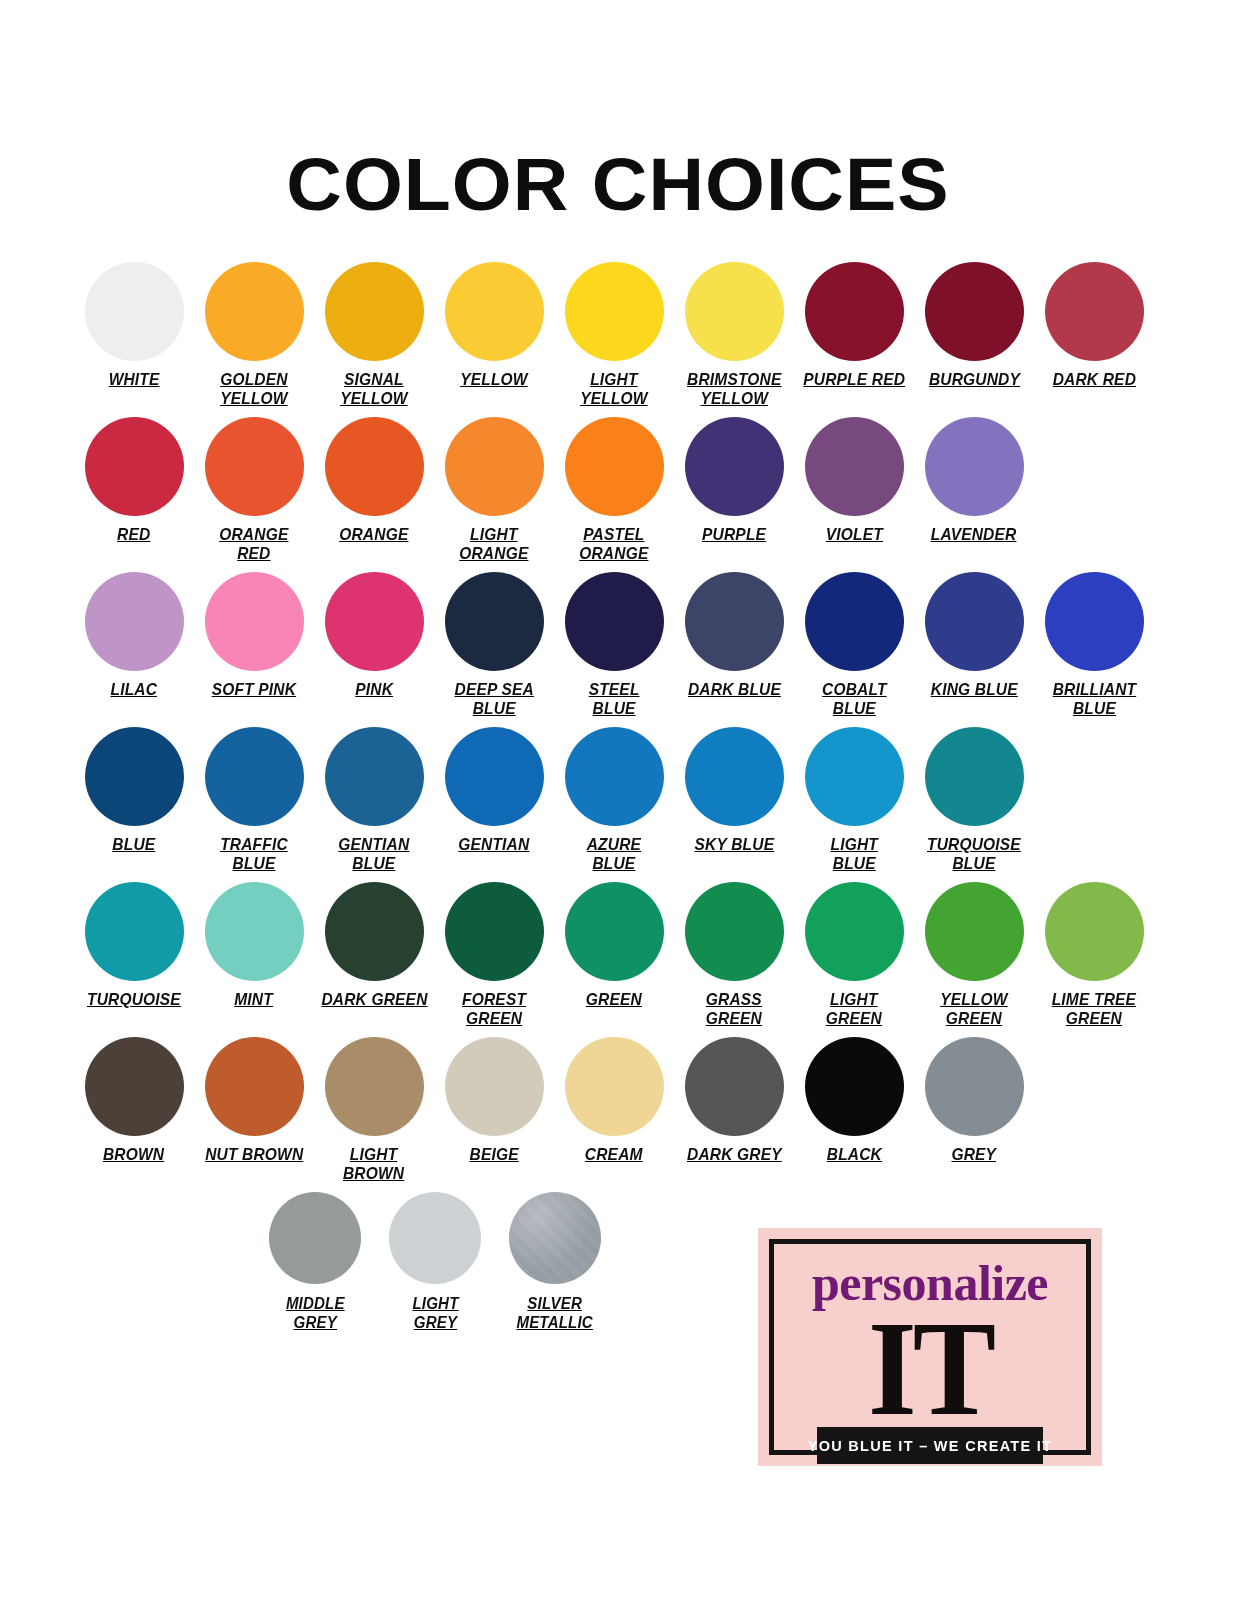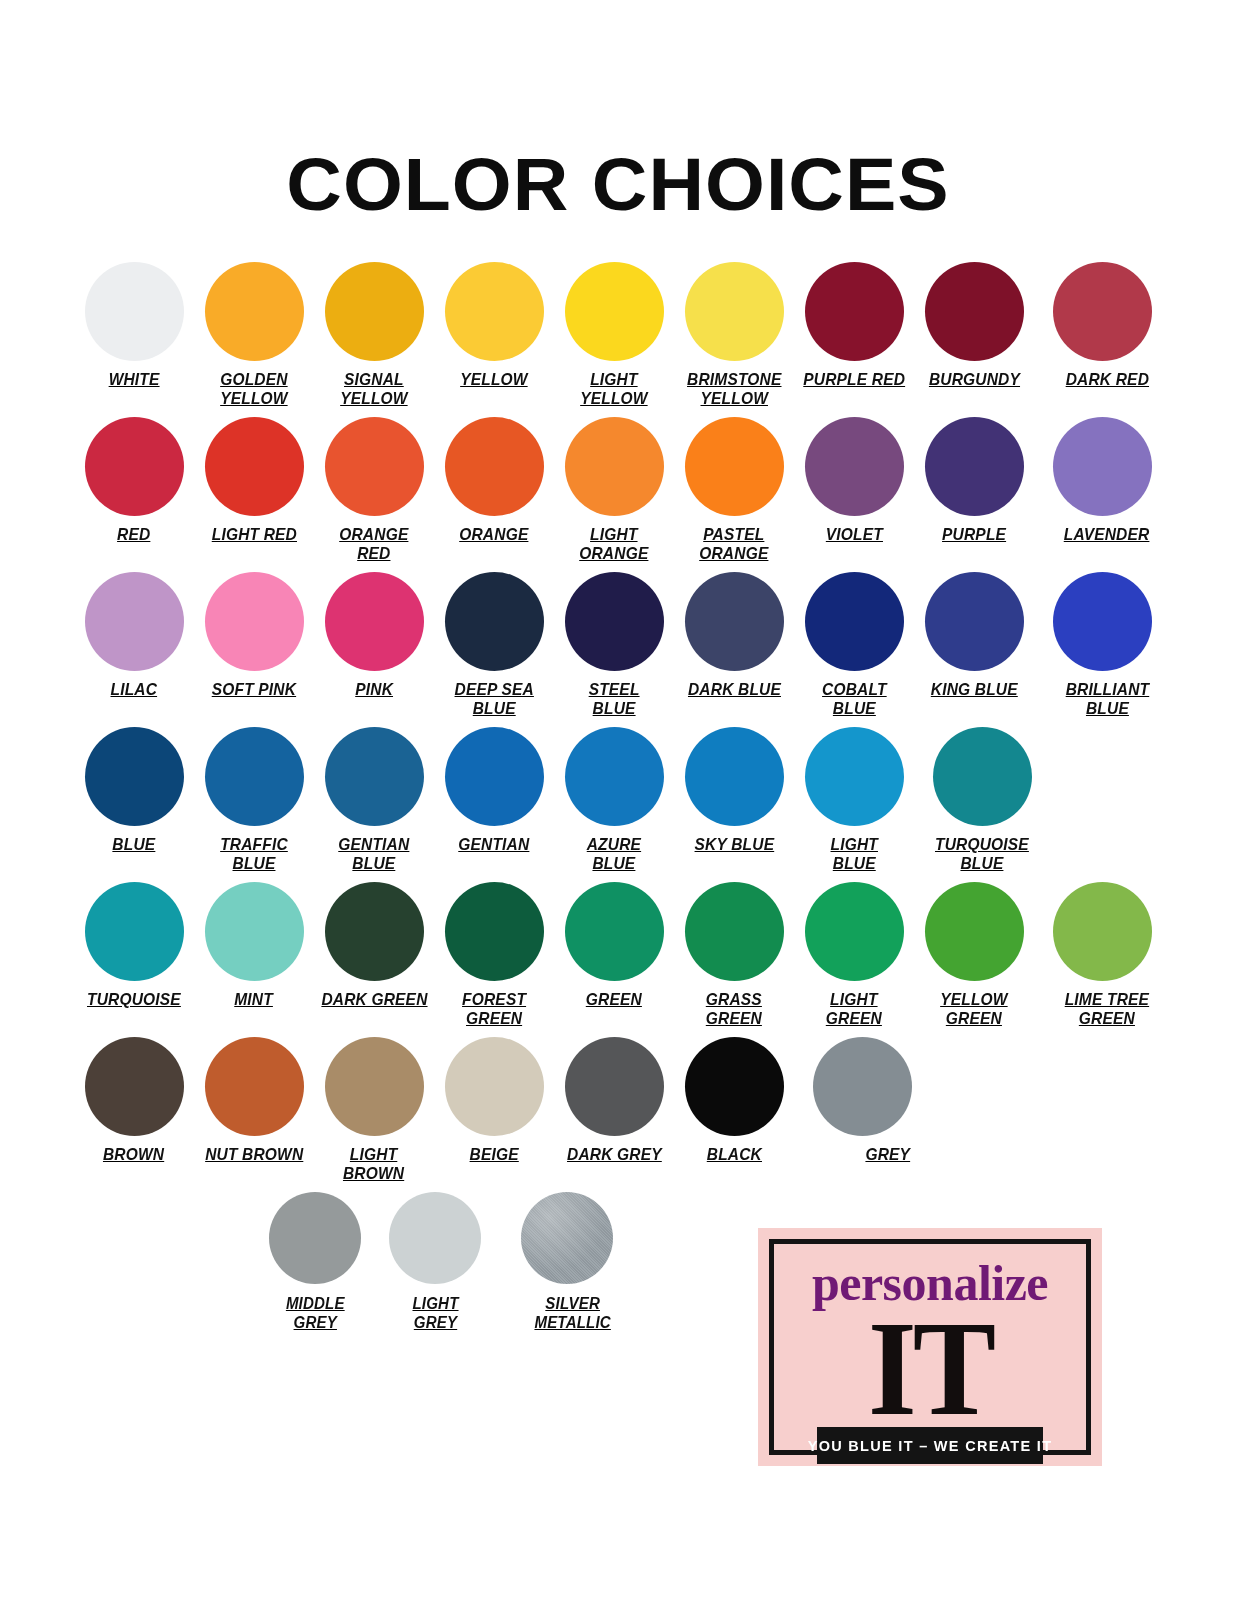--- a/index.html
+++ b/index.html
@@ -62,21 +62,21 @@
 
   .cell {
     width: 116px;
     margin-right: 4px;
     position: relative;
     display: flex;
     flex-direction: column;
     align-items: center;
     text-decoration: underline;
   }
-  .cell:last-child { margin-right: 0; align-items: flex-end; }
+  .cell:last-child { margin-right: 0; }
 
   .swatch {
     width: 99px;
     height: 99px;
     border-radius: 50%;
     flex: 0 0 auto;
   }
   .row.last .swatch {
     width: 92px;
     height: 92px;
@@ -226,49 +226,45 @@
           <div class="swatch" style="background-color: rgb(177, 57, 74);"></div>
           <div class="label">DARK RED</div>
         </div>
       </div>
       <div class="row">
         <div class="cell">
           <div class="swatch" style="background-color: rgb(203, 40, 65);"></div>
           <div class="label">RED</div>
         </div>
         <div class="cell">
-          <div class="swatch" style="background-color: rgb(221, 51, 39);"></div>
-          <div class="label">LIGHT RED</div>
-        </div>
-        <div class="cell">
           <div class="swatch" style="background-color: rgb(232, 84, 47);"></div>
           <div class="label">ORANGE
 RED</div>
         </div>
         <div class="cell">
           <div class="swatch" style="background-color: rgb(231, 87, 36);"></div>
           <div class="label">ORANGE</div>
         </div>
         <div class="cell">
           <div class="swatch" style="background-color: rgb(245, 136, 45);"></div>
           <div class="label">LIGHT
 ORANGE</div>
         </div>
         <div class="cell">
           <div class="swatch" style="background-color: rgb(250, 128, 25);"></div>
           <div class="label">PASTEL
 ORANGE</div>
         </div>
         <div class="cell">
+          <div class="swatch" style="background-color: rgb(66, 50, 117);"></div>
+          <div class="label">PURPLE</div>
+        </div>
+        <div class="cell">
           <div class="swatch" style="background-color: rgb(119, 73, 126);"></div>
           <div class="label">VIOLET</div>
-        </div>
-        <div class="cell">
-          <div class="swatch" style="background-color: rgb(66, 50, 117);"></div>
-          <div class="label">PURPLE</div>
         </div>
         <div class="cell">
           <div class="swatch" style="background-color: rgb(133, 114, 191);"></div>
           <div class="label">LAVENDER</div>
         </div>
       </div>
       <div class="row">
         <div class="cell">
           <div class="swatch" style="background-color: rgb(191, 149, 200);"></div>
           <div class="label">LILAC</div>
@@ -402,20 +398,24 @@
           <div class="label">NUT BROWN</div>
         </div>
         <div class="cell">
           <div class="swatch" style="background-color: rgb(169, 140, 104);"></div>
           <div class="label">LIGHT
 BROWN</div>
         </div>
         <div class="cell">
           <div class="swatch" style="background-color: rgb(211, 203, 186);"></div>
           <div class="label">BEIGE</div>
+        </div>
+        <div class="cell">
+          <div class="swatch" style="background-color: rgb(239, 214, 150);"></div>
+          <div class="label">CREAM</div>
         </div>
         <div class="cell">
           <div class="swatch" style="background-color: rgb(85, 86, 88);"></div>
           <div class="label">DARK GREY</div>
         </div>
         <div class="cell">
           <div class="swatch" style="background-color: rgb(10, 10, 10);"></div>
           <div class="label">BLACK</div>
         </div>
         <div class="cell">

